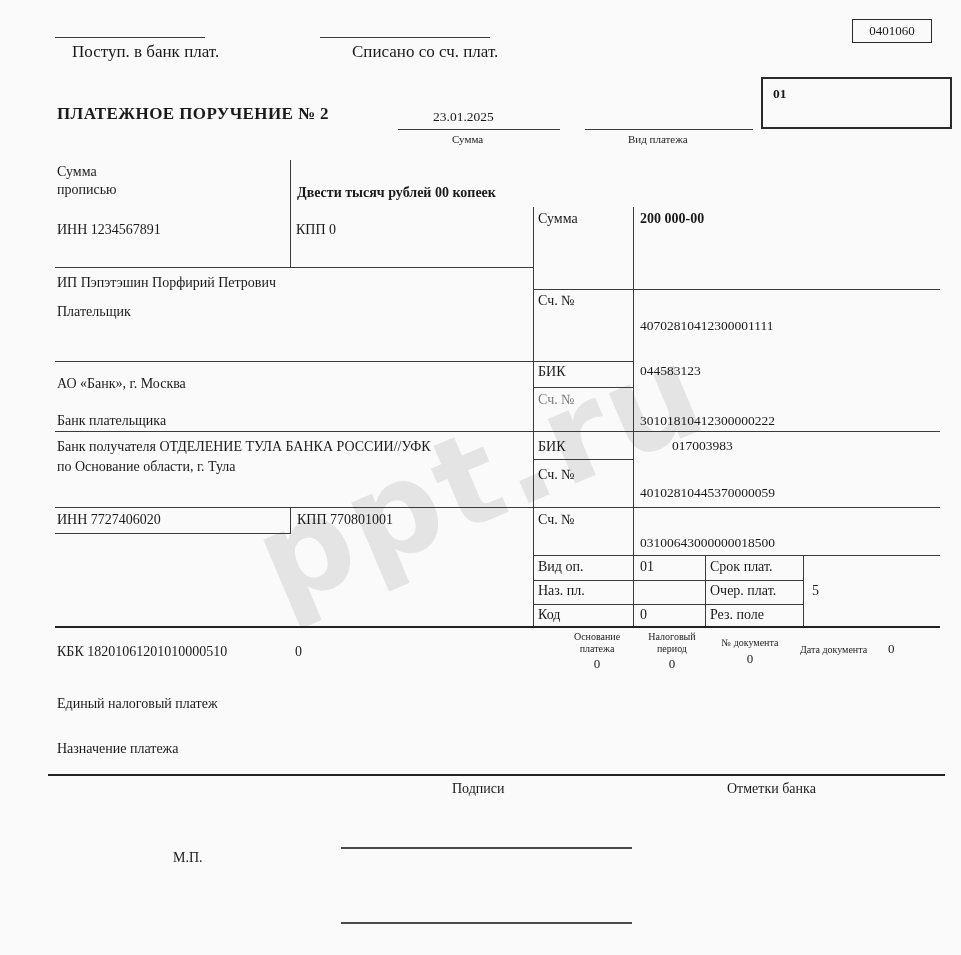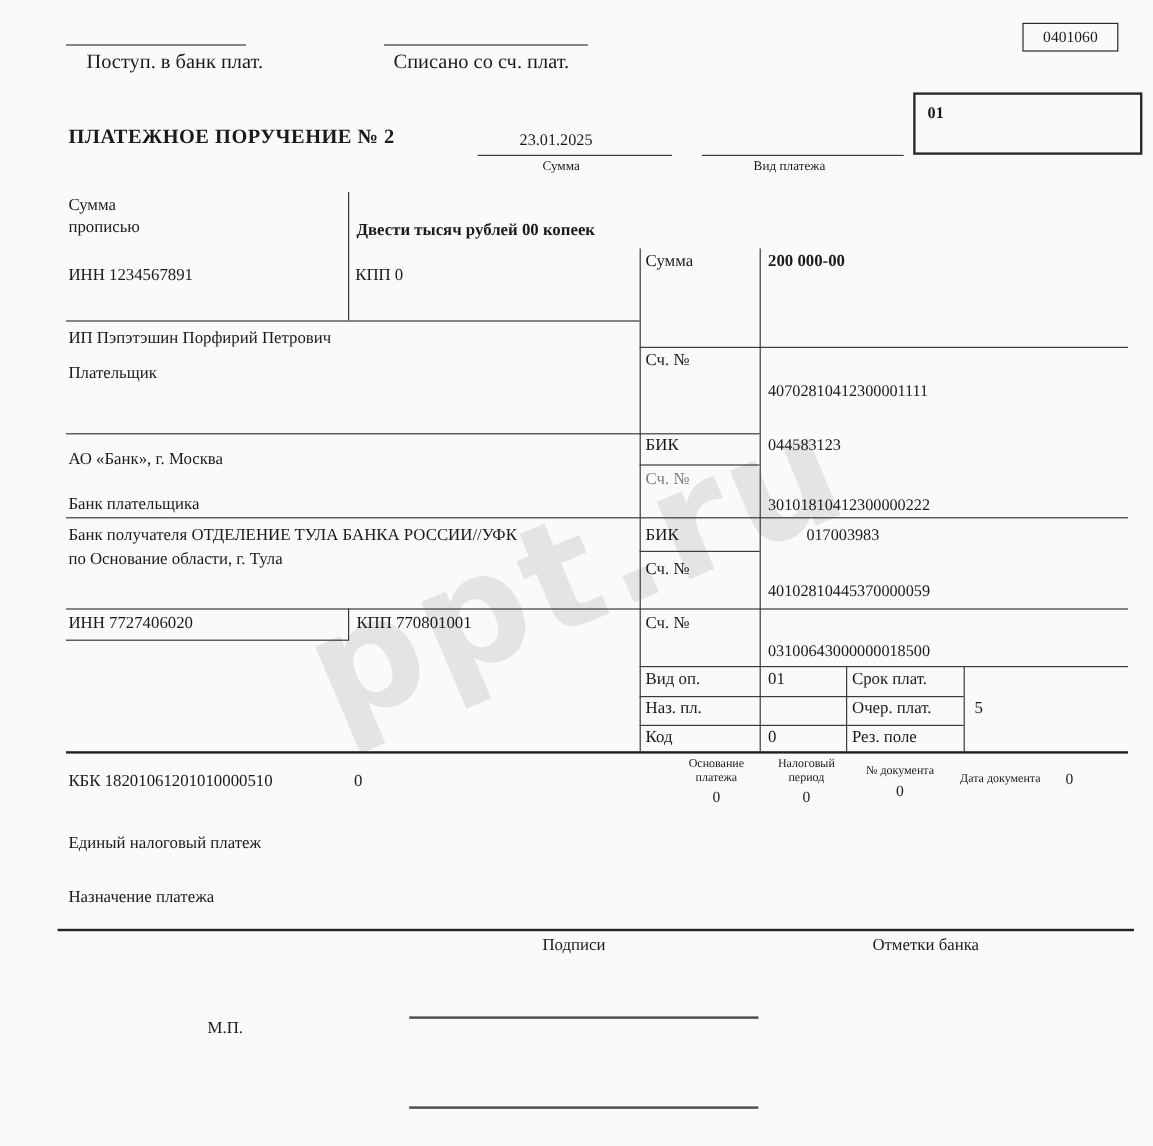--- a/index.html
+++ b/index.html
@@ -38,21 +38,21 @@
 <div class="page">
 
   <div class="watermark">ppt.ru</div>
 
   <div class="content">
 
     <div class="hline" style="left:55px;top:37px;width:150px;"></div>
     <span class="t sm" style="left:72px;top:41px;">Поступ. в банк плат.</span>
 
     <div class="hline" style="left:320px;top:37px;width:170px;"></div>
-    <span class="t sm" style="left:328px;top:41px;text-align:center;">Списано со сч. плат.</span>
+    <span class="t sm" style="left:352px;top:41px;text-align:center;">Списано со сч. плат.</span>
 
     <div class="box-thin" style="left:852px;top:19px;width:78px;height:22px;display:flex;align-items:center;justify-content:center;">
       <span style="font-size:13px;">0401060</span>
     </div>
 
     <span class="t b" style="left:57px;top:103px;font-size:17px;letter-spacing:0.4px;">ПЛАТЕЖНОЕ ПОРУЧЕНИЕ № 2</span>
 
     <span class="t num" style="left:433px;top:109px;">23.01.2025</span>
     <div class="hline" style="left:398px;top:129px;width:162px;"></div>
     <span class="t sm" style="left:452px;top:133px;font-size:11px;">Сумма</span>

